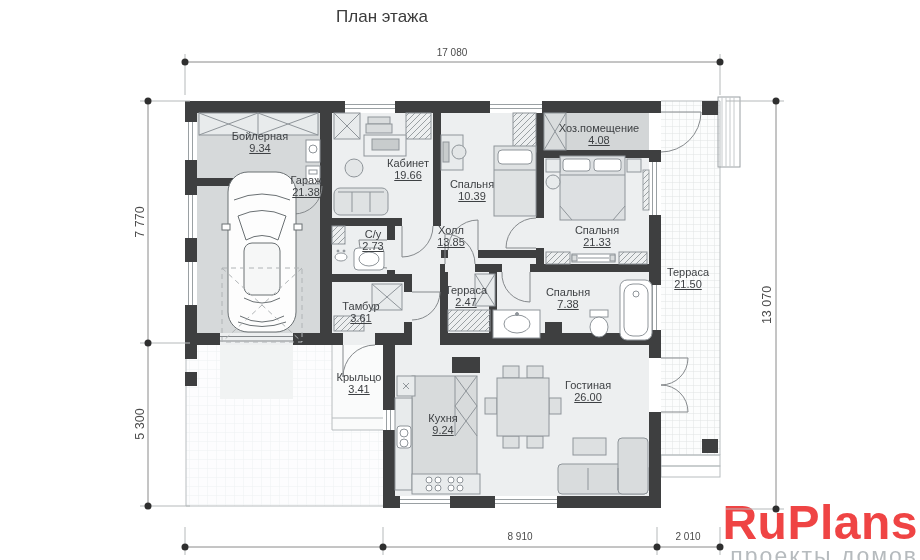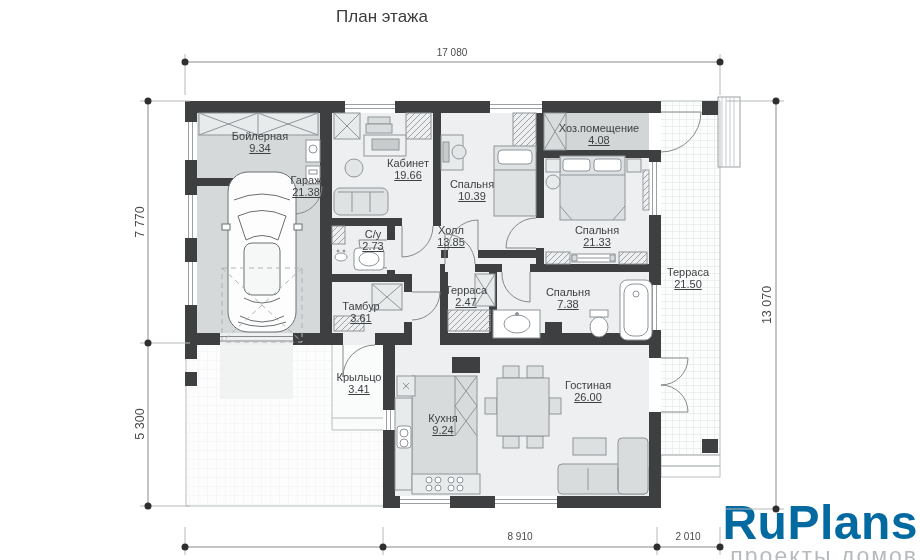--- a/index.html
+++ b/index.html
@@ -9,21 +9,21 @@
   .title{position:absolute;left:0;top:7px;width:764px;text-align:center;
          font-size:17px;color:#3c3c3c;z-index:2;}
   .room-label{position:absolute;z-index:2;text-align:center;font-size:11px;line-height:12px;
               color:#3e4144;transform:translateX(-50%);white-space:nowrap;}
   .room-label .rname{display:block;}
   .room-label .area{display:block;text-decoration:underline;}
   .dim-h{position:absolute;z-index:2;font-size:10px;color:#4b4b4b;transform:translateX(-50%);white-space:nowrap;}
   .dim-v{position:absolute;z-index:2;font-size:12.5px;color:#4b4b4b;white-space:nowrap;
          transform:translate(-50%,-50%) rotate(-90deg);}
   .wm{position:absolute;right:2px;bottom:-8px;z-index:0;text-align:right;line-height:1;}
-  .wm .brand{display:block;font-size:48px;font-weight:bold;color:#0369a1;letter-spacing:0.5px;}
+  .wm .brand{display:block;font-size:48px;font-weight:bold;color:#ef4444;letter-spacing:0.5px;}
   .wm .tagline{display:block;font-size:23px;color:#b6bbbe;letter-spacing:2px;margin-top:-2px;}
 </style>
 </head>
 <body>
 
 <div id="stage">
 
   <div class="wm">
     <span class="brand">RuPlans</span>
     <span class="tagline">проекты домов</span>

